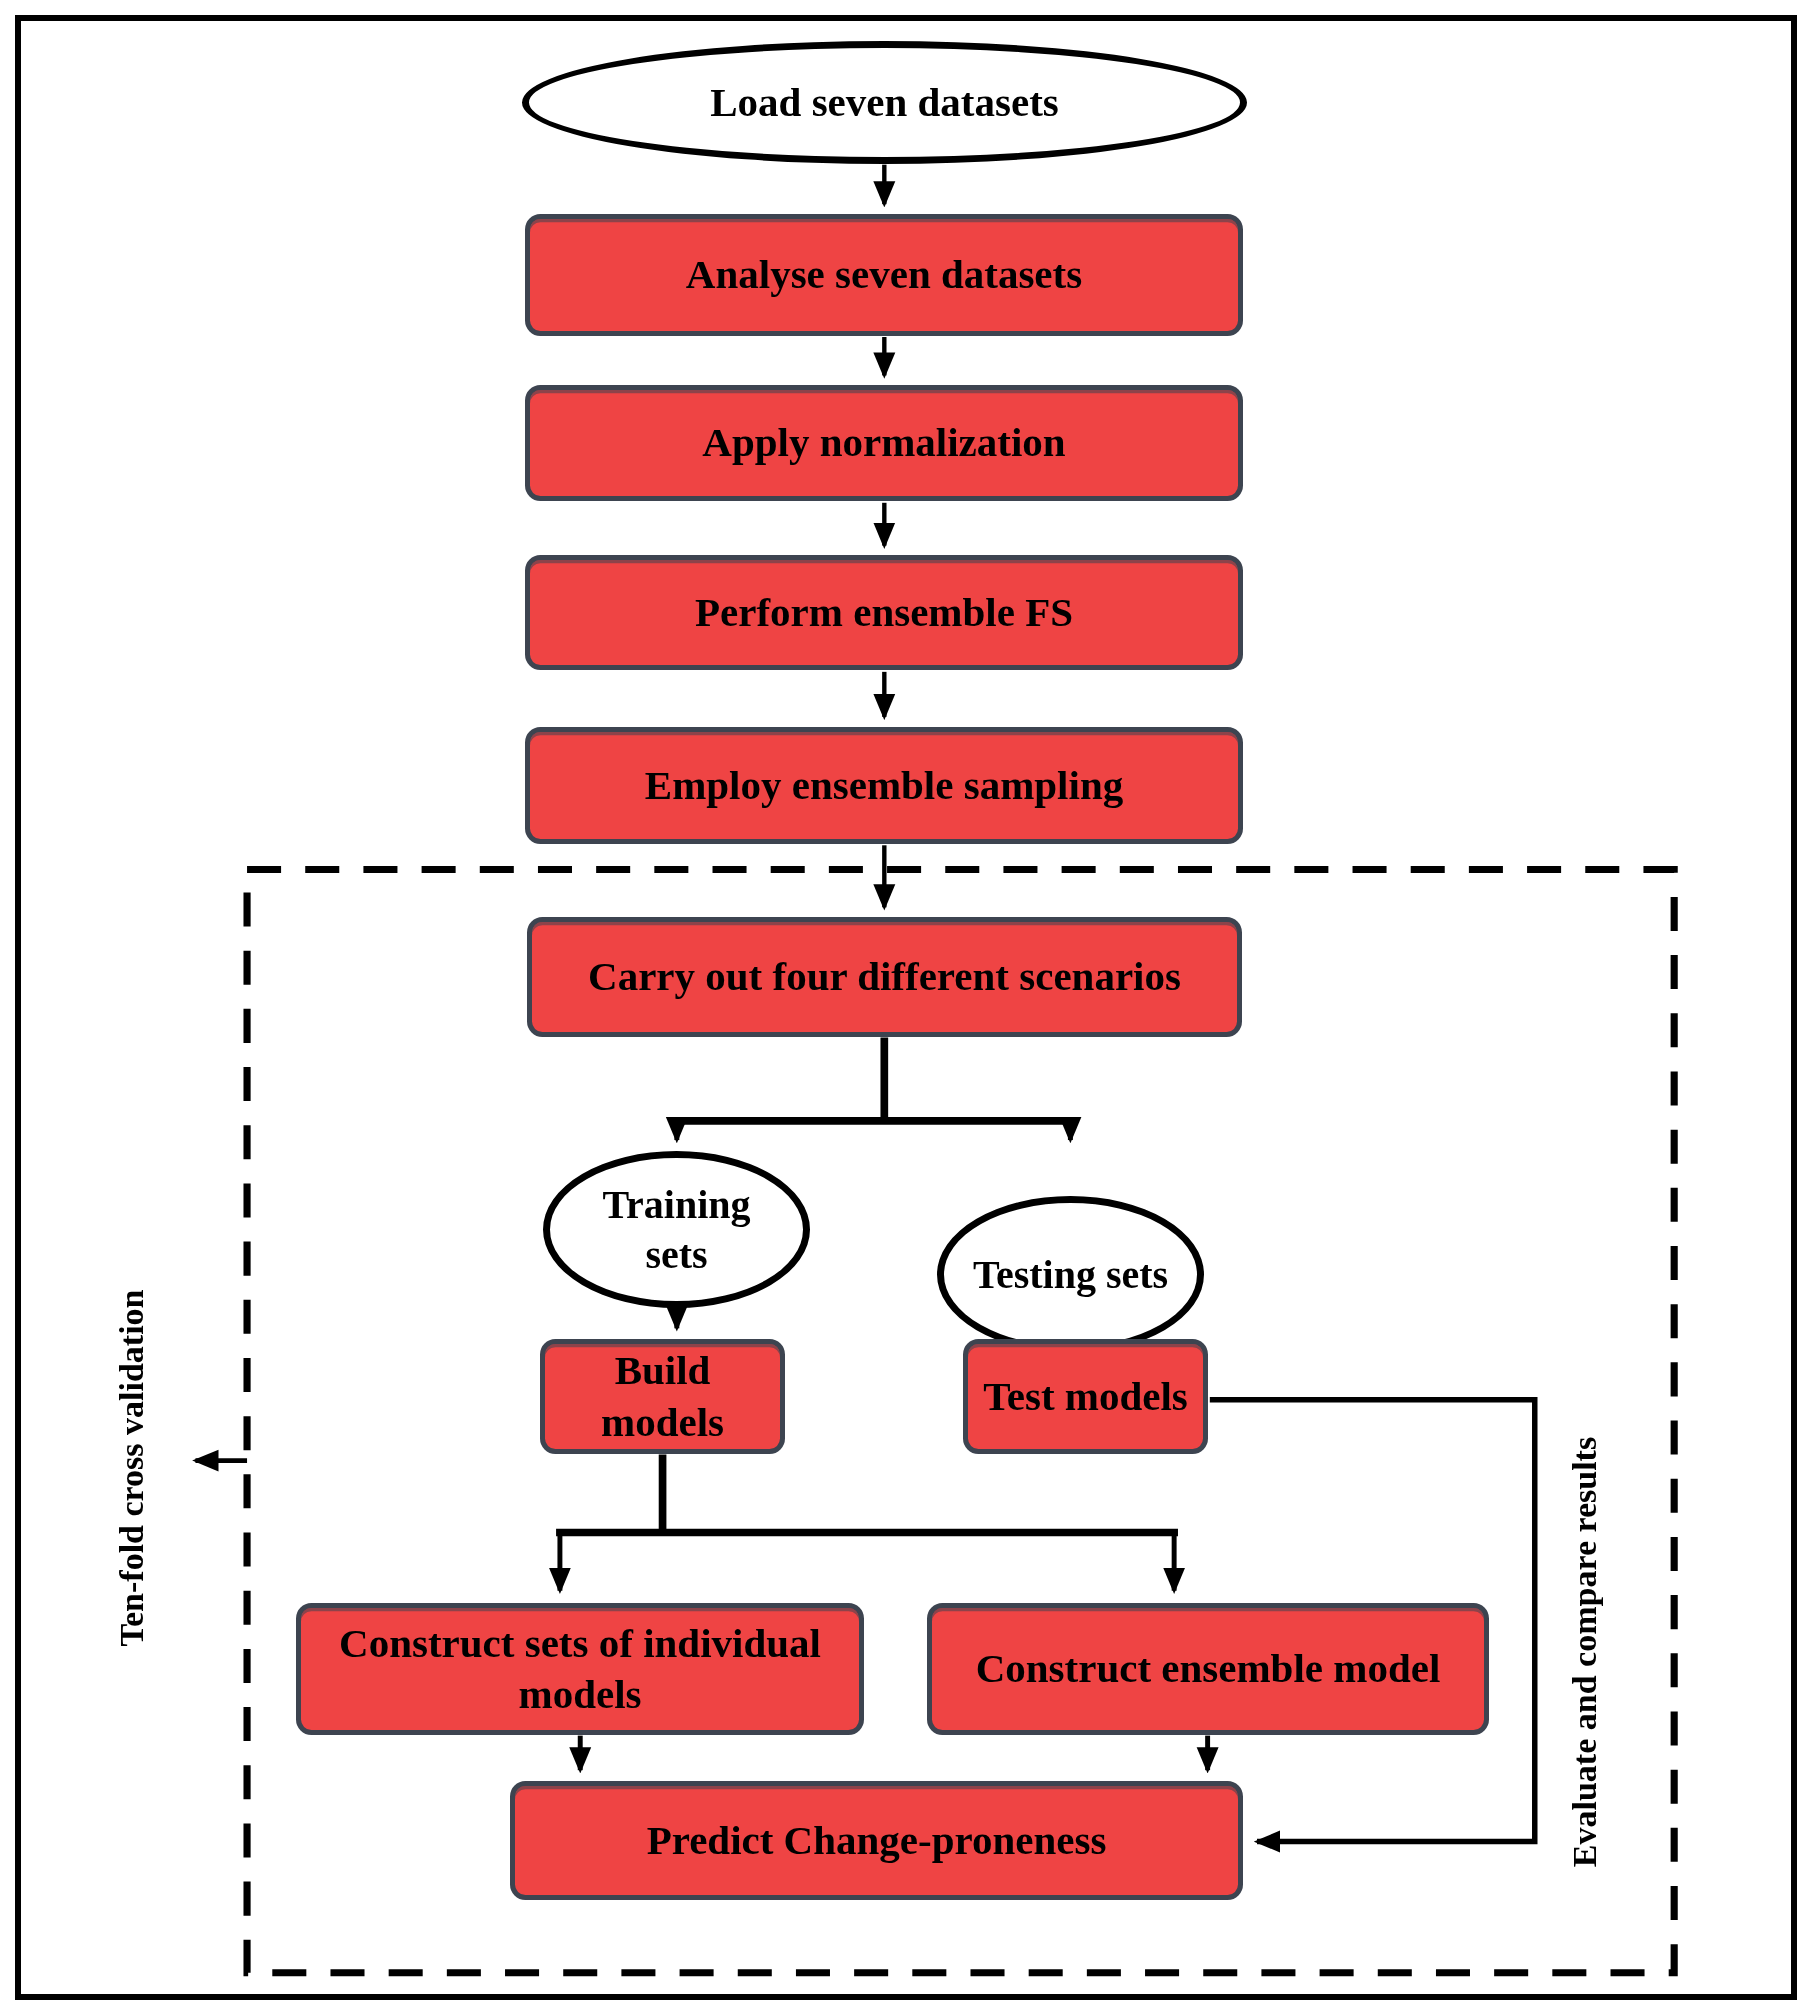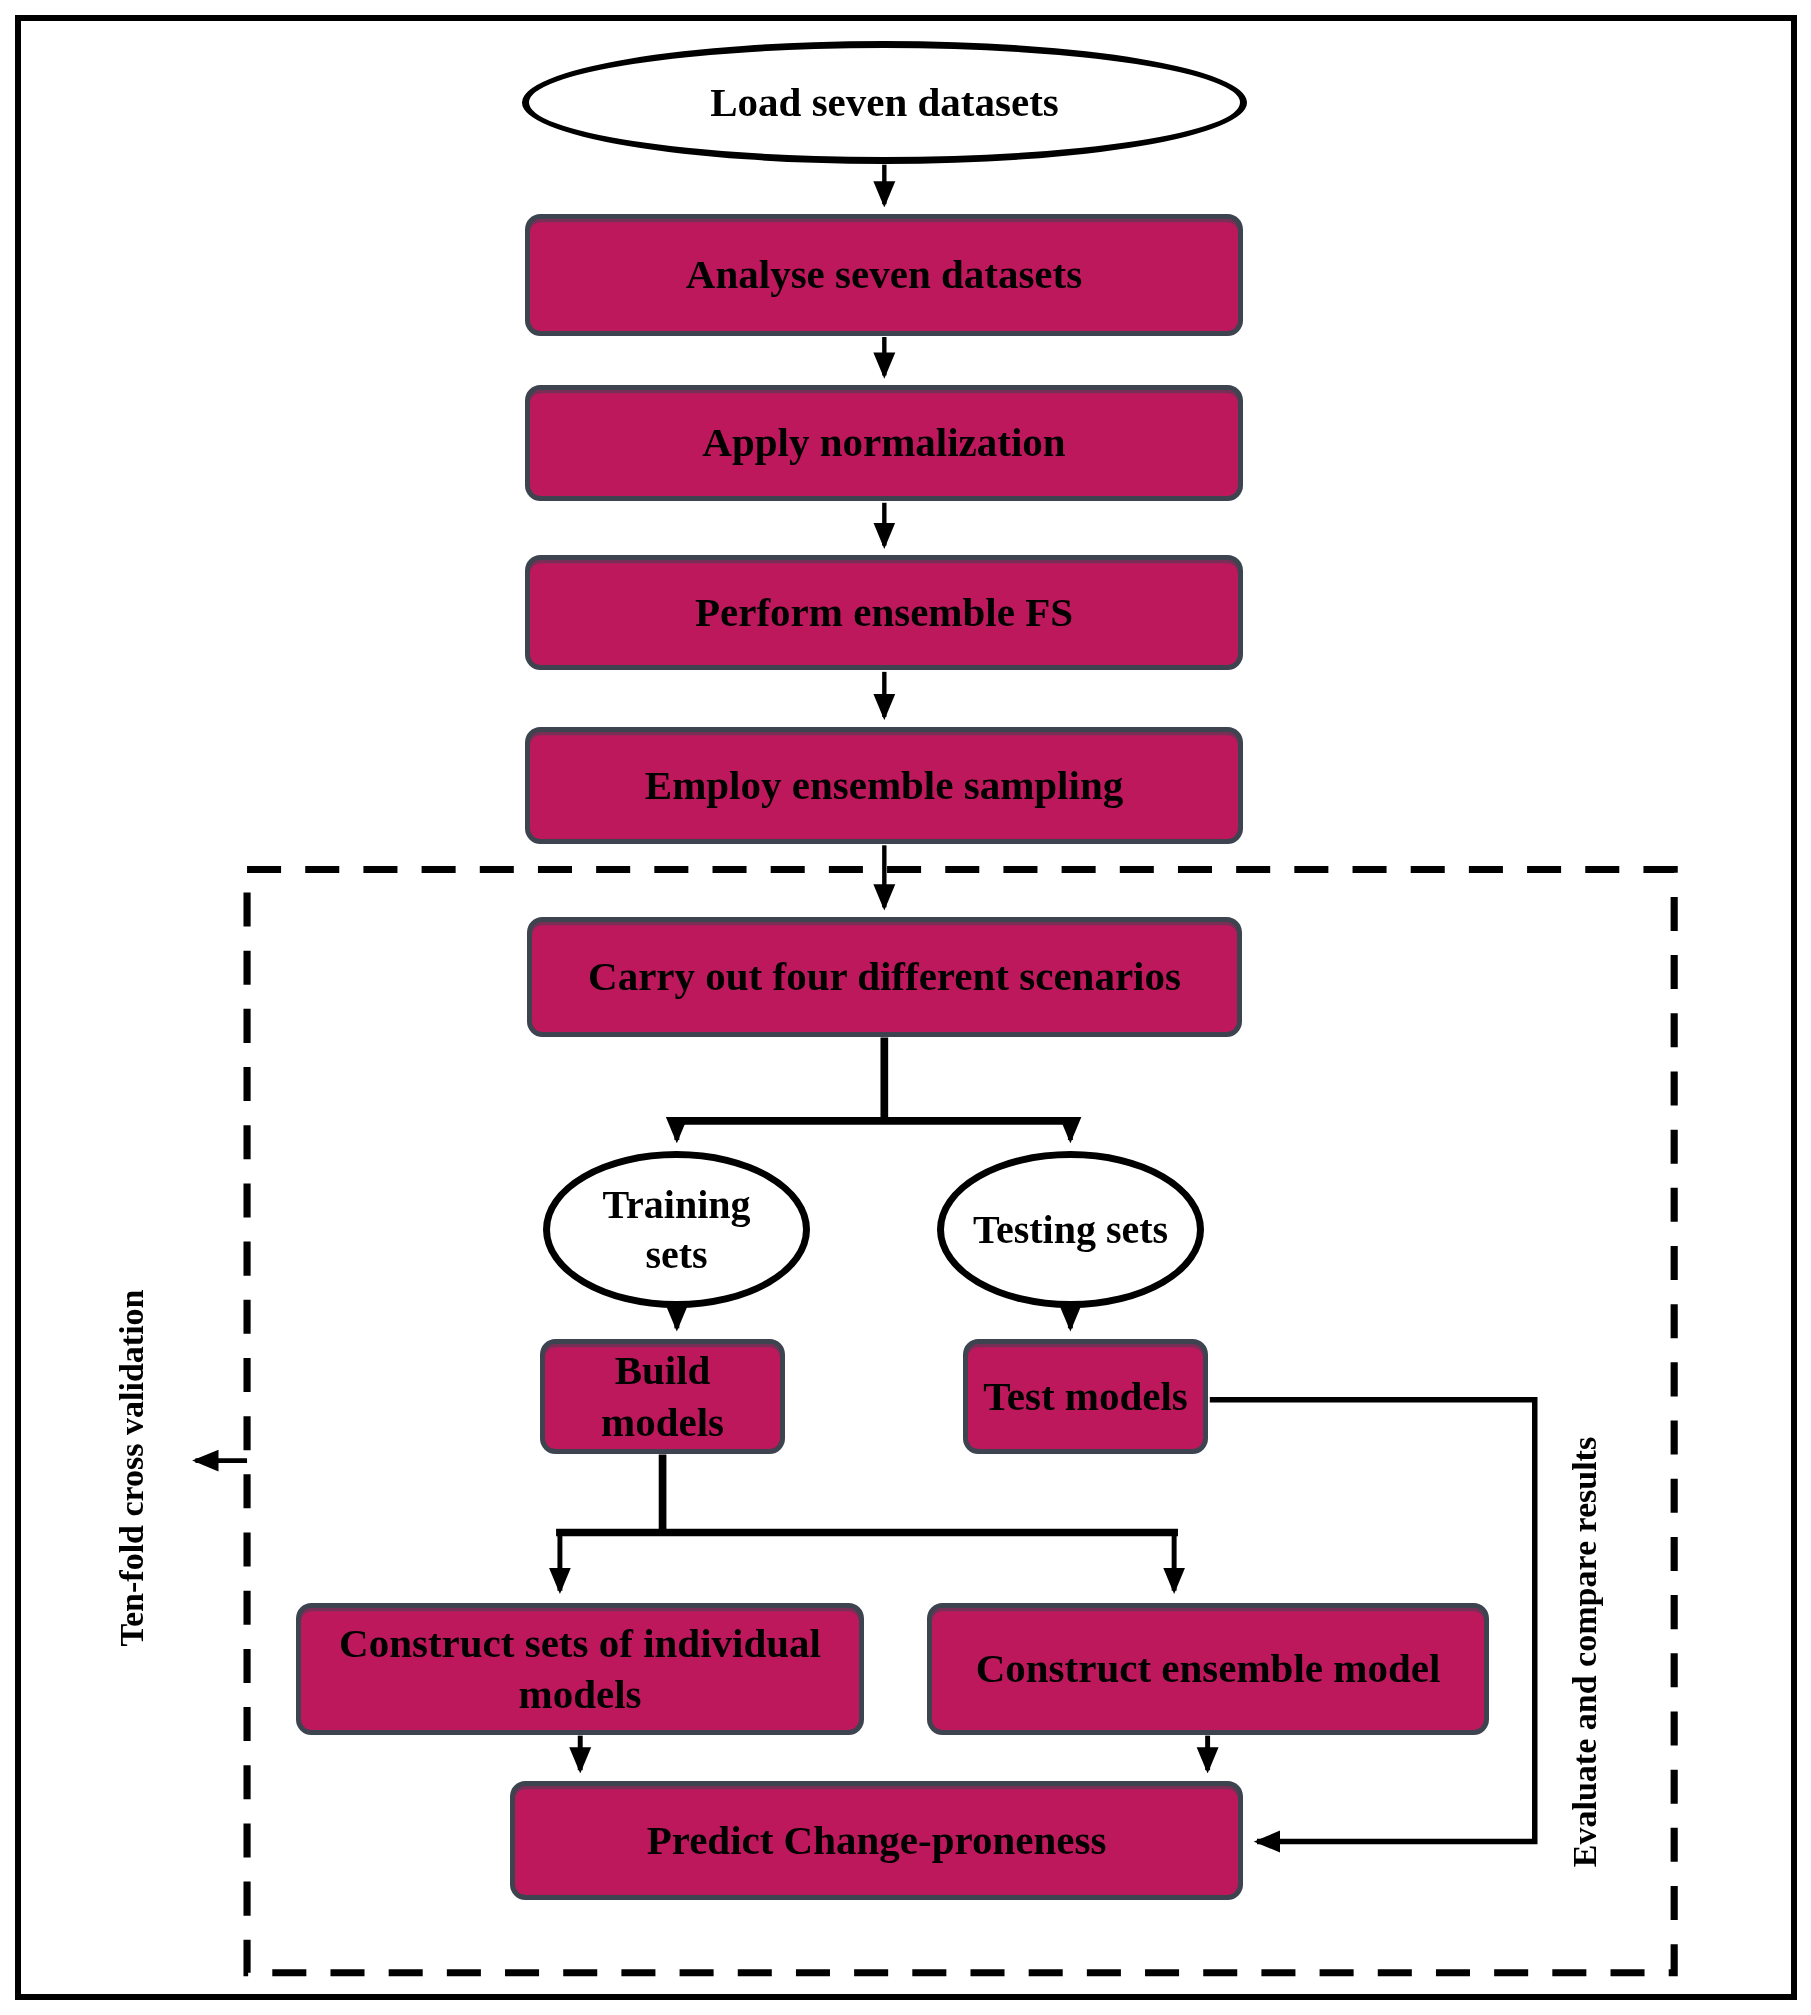--- a/index.html
+++ b/index.html
@@ -13,40 +13,40 @@
   .frame {
     position:absolute; left:15px; top:15px; right:15px; bottom:15px;
     border:6px solid #000000;
   }
   svg.connectors { position:absolute; left:0; top:0; }
   .node {
     position:absolute; box-sizing:border-box;
     display:flex; align-items:center; justify-content:center;
     text-align:center; font-weight:bold; color:#000;
     font-size:41px; line-height:1.25;
-    background:#be185d;
+    background:#ef4444;
   }
   .box {
     border:5.5px solid #3d4450;
     border-radius:15.4px;
     box-shadow: inset 0 3.3px 0 rgba(61,68,80,0.55);
   }
   .ellipse {
     border:7.1px solid #000000;
     border-radius:50%;
     background:#ffffff;
   }
   .n-load      { left:522px;  top:41px;   width:725px; height:123px; }
   .n-analyse   { left:525px;  top:214px;  width:718px; height:122px; }
   .n-normalize { left:525px;  top:385px;  width:718px; height:116px; }
   .n-fs        { left:525px;  top:555px; width:718px; height:115px; }
   .n-sampling  { left:525px;  top:727px; width:718px; height:117px; }
   .n-scenarios { left:527px;  top:917px; width:715px; height:120px; }
   .n-training  { left:543px;  top:1151px; width:267px;  height:157px; font-size:40px; padding:0 22px; }
-  .n-testing   { left:937px; top:1151px; width:267px;  height:157px; font-size:40px; padding:0 22px; }
+  .n-testing   { left:937px; top:1196px; width:267px;  height:157px; font-size:40px; padding:0 22px; }
   .n-build     { left:540px;  top:1339px; width:245px;  height:115px; padding:0 23px; }
   .n-test      { left:963px; top:1339px; width:245px;  height:115px; padding:16px 11px; }
   .n-individual{ left:296px;  top:1603px; width:568px; height:132px; padding:0 9px; }
   .n-ensemble  { left:927px; top:1603px; width:562px; height:132px; padding:0 10px; }
   .n-predict   { left:510px;  top:1781px; width:733px; height:119px; }
   .side-label {
     position:absolute; white-space:nowrap;
     font-weight:bold; font-size:34px; color:#000;
     transform:translate(-50%,-50%) rotate(-90deg);
   }

